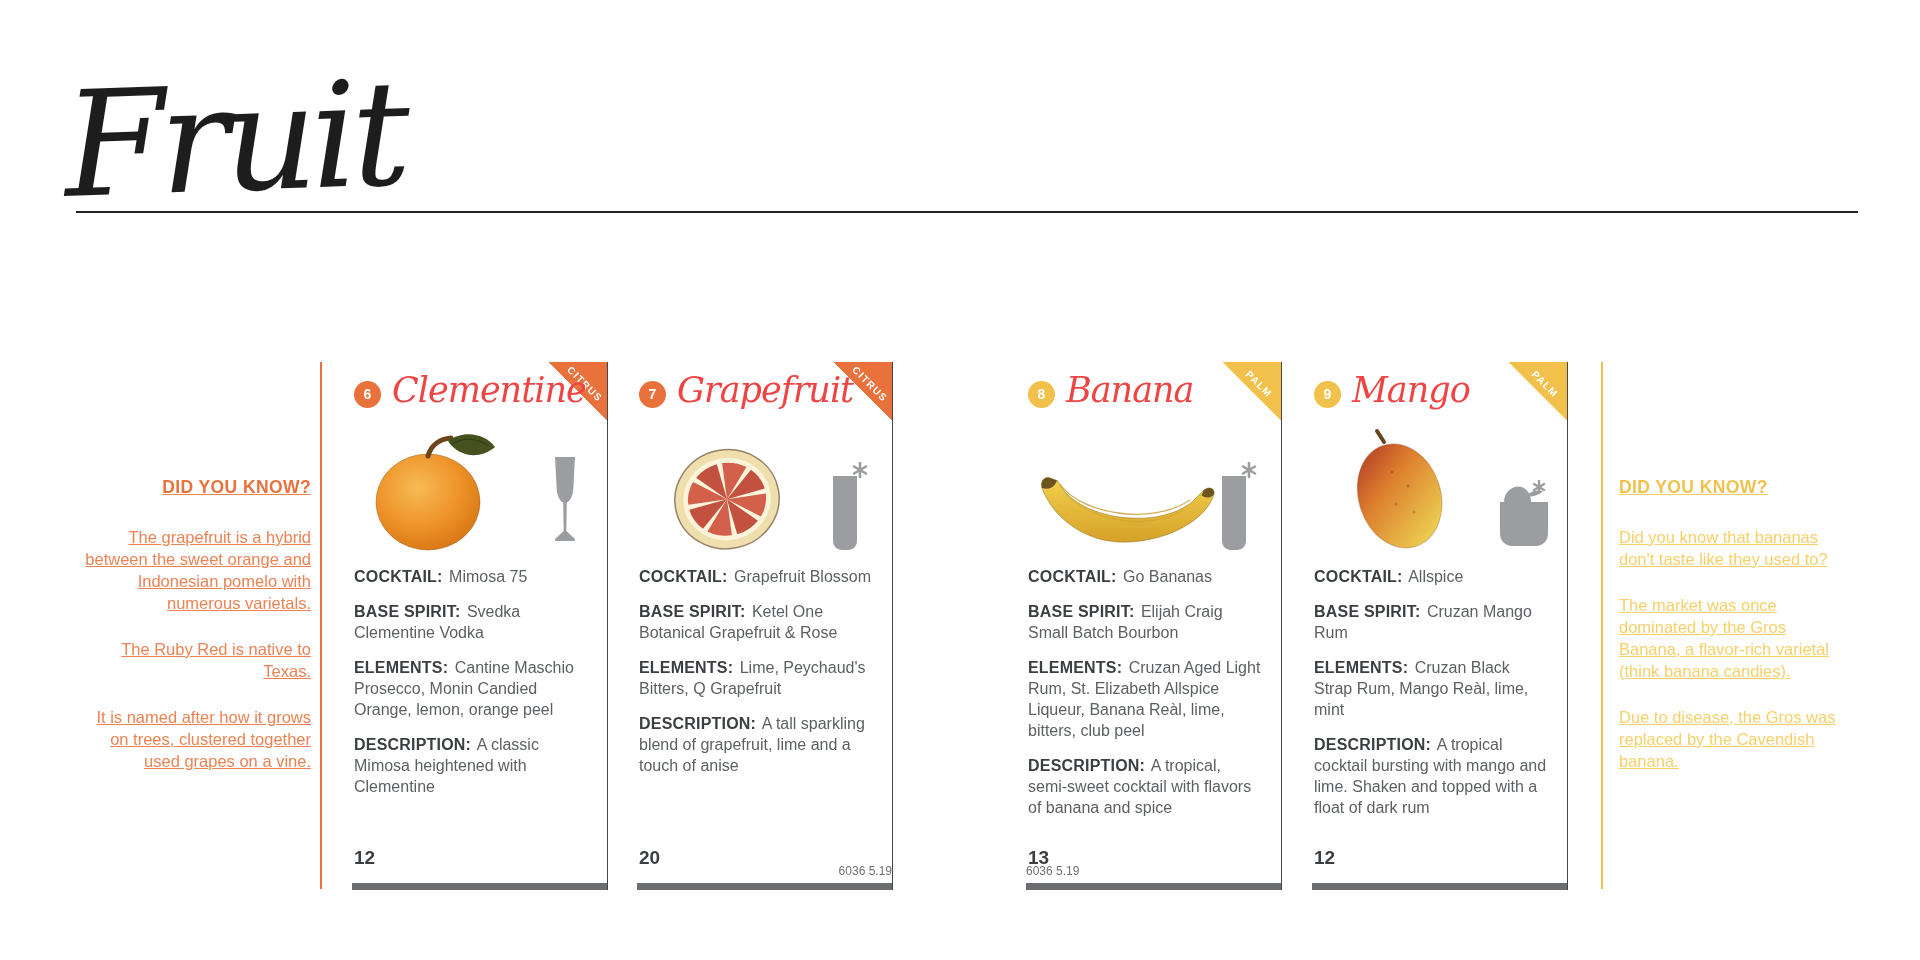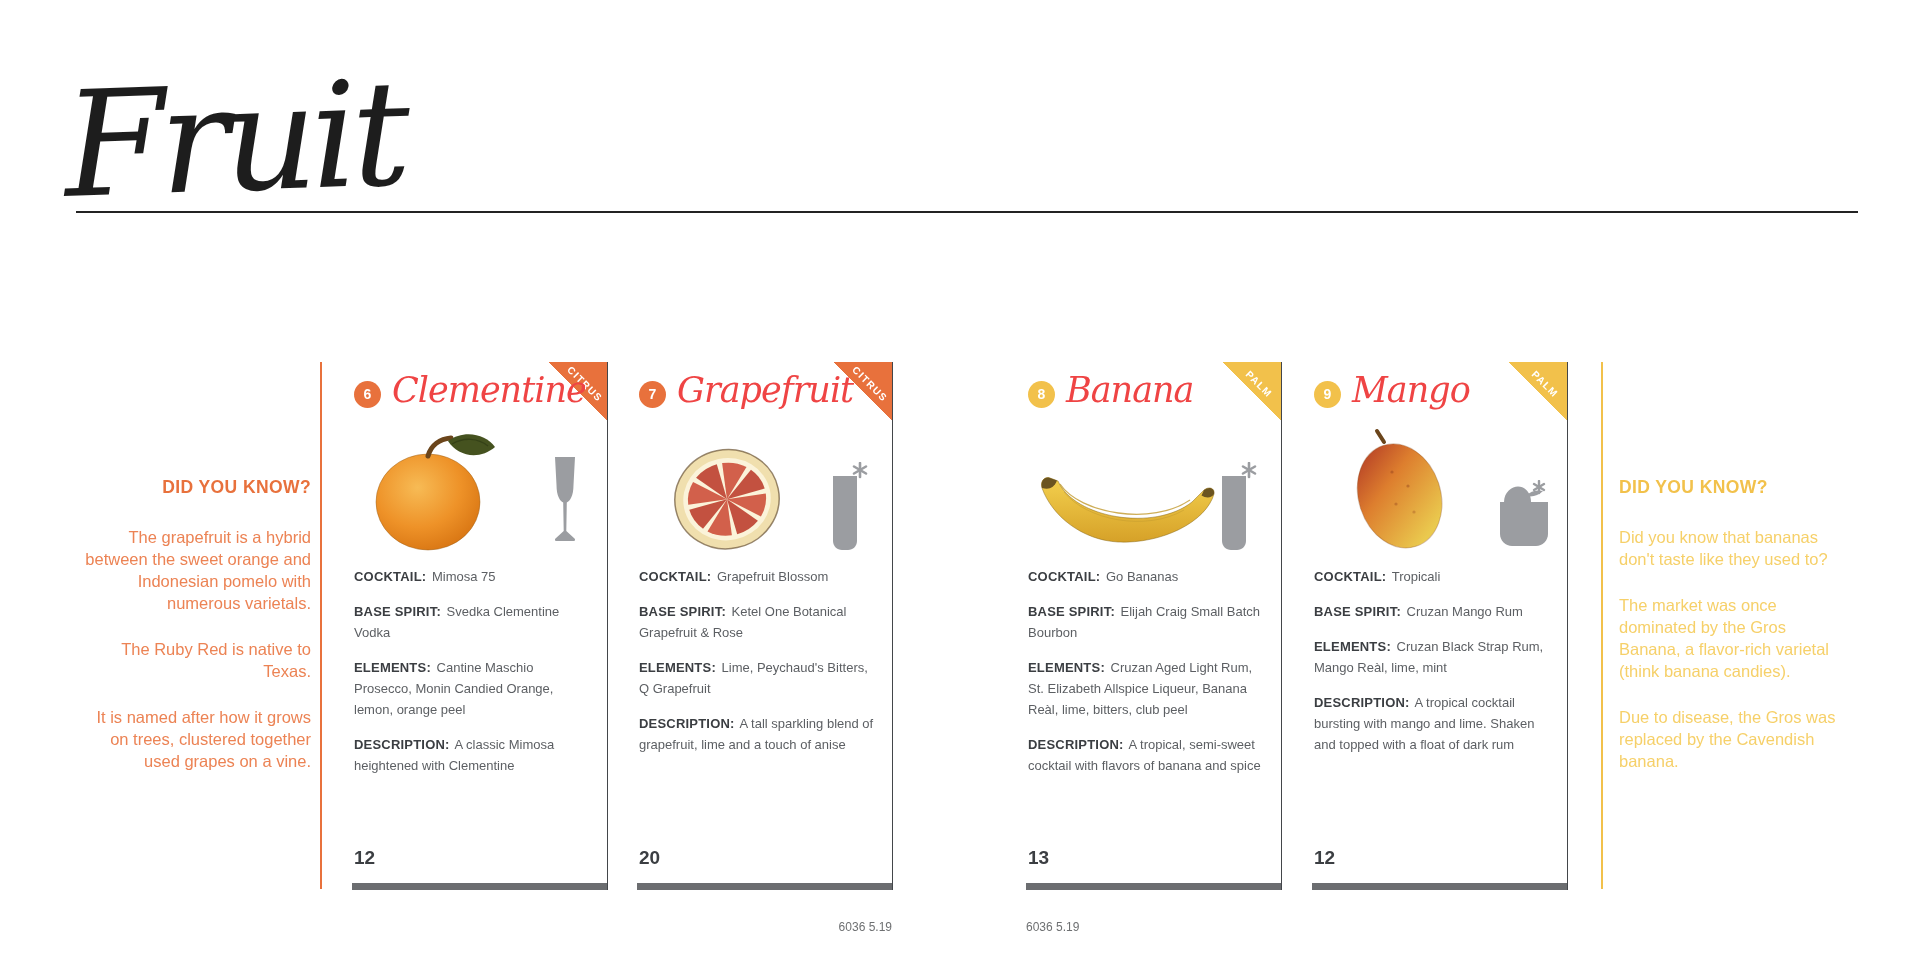--- a/index.html
+++ b/index.html
@@ -17,21 +17,21 @@
   .title-rule {
     position:absolute; left:76px; top:211px; width:1782px; height:2px;
     background:#232323;
   }
 
   
   .v-line { position:absolute; top:362px; height:527px; width:2px; }
   .v-line.left  { left:320px;  background:#e8713c; }
   .v-line.right { left:1601px; background:#f2c14b; }
 
-  .sidebar { position:absolute; top:476px; width:228px; font-size:16.5px; line-height:22px; }
+  .sidebar { position:absolute; top:476px; width:228px; font-size:16.5px; line-height:22px;text-decoration:underline; }
   .sidebar.left  { left:83px;  text-align:right; color:#ec8354; }
   .sidebar.right { left:1619px; text-align:left; color:#f6d069; }
   .sidebar h3 { font-size:17.5px; letter-spacing:.4px; margin-bottom:28px; font-weight:bold; }
   .sidebar.left  h3 { color:#e8713c; }
   .sidebar.right h3 { color:#f2c14b; }
   .sidebar p { margin-bottom:24px; }
 
   
   .card { position:absolute; top:362px; width:256px; height:528px; background:#fff;
           border-right:1px solid #43464a; }
@@ -60,28 +60,28 @@
   .illus-3 { left:8px;  top:80px; width:188px; height:112px; }
   .illus-4 { left:12px; top:58px; width:150px; height:136px; }
 
   .glass { position:absolute; }
   .glass svg { width:100%; height:100%; display:block; }
   .glass-1 { left:200px; top:94px;  width:26px; height:90px; }
   .glass-2 { left:194px; top:100px; width:38px; height:88px; }
   .glass-4 { left:186px; top:118px; width:54px; height:66px; }
 
   .fields { position:absolute; top:204px; left:2px; width:236px;
-            font-size:13px; line-height:21px; color:#5c5f63; }
+            font-size:16px; line-height:21px; color:#5c5f63; }
   .fields p { margin-bottom:14px; }
   .lbl { font-weight:bold; color:#3b3e42; letter-spacing:.2px; margin-right:2px; }
 
   .price { position:absolute; bottom:21px; left:2px; font-size:19px; font-weight:bold; color:#3b3e42; }
   .bar { position:absolute; bottom:0; left:0; width:100%; height:7px; background:#6b6d70; }
 
-  .print-code { position:absolute; top:920px; font-size:12px; color:#6e7072; }
+  .print-code { position:absolute; top:864px; font-size:12px; color:#6e7072; }
   .print-code.pc1 { left:792px; width:100px; text-align:right; }
   .print-code.pc2 { left:1026px; width:100px; text-align:left; }
 </style>
 </head>
 <body>
 
 <div class="page">
 
   <div class="title">Fruit</div>
   <div class="title-rule"></div>
@@ -261,21 +261,21 @@
         <path d="M2,22 H50 V54 C50,60.5 44.5,66 38,66 H14 C7.5,66 2,60.5 2,54 Z"></path>
         <path d="M28,16 Q35,9 45,11 Q38,18 28,16 Z"></path>
         <g stroke="#9b9da1" stroke-width="2.4" stroke-linecap="round">
           <line x1="41" y1="1" x2="41" y2="13"></line>
           <line x1="36" y1="4" x2="46" y2="10"></line>
           <line x1="46" y1="4" x2="36" y2="10"></line>
         </g>
       </svg>
     </div>
     <div class="fields">
-      <p><span class="lbl">COCKTAIL:</span> <span class="val">Tropicali</span></p>
+      <p><span class="lbl">COCKTAIL:</span> <span class="val">Allspice</span></p>
       <p><span class="lbl">BASE SPIRIT:</span> <span class="val">Cruzan Mango Rum</span></p>
       <p><span class="lbl">ELEMENTS:</span> <span class="val">Cruzan Black Strap Rum, Mango Reàl, lime, mint</span></p>
       <p><span class="lbl">DESCRIPTION:</span> <span class="val">A tropical cocktail bursting with mango and lime. Shaken and topped with a float of dark rum</span></p>
     </div>
     <div class="price">12</div>
     <div class="bar"></div>
   </div>
 
   <div class="print-code pc1">6036 5.19</div>
   <div class="print-code pc2">6036 5.19</div>

